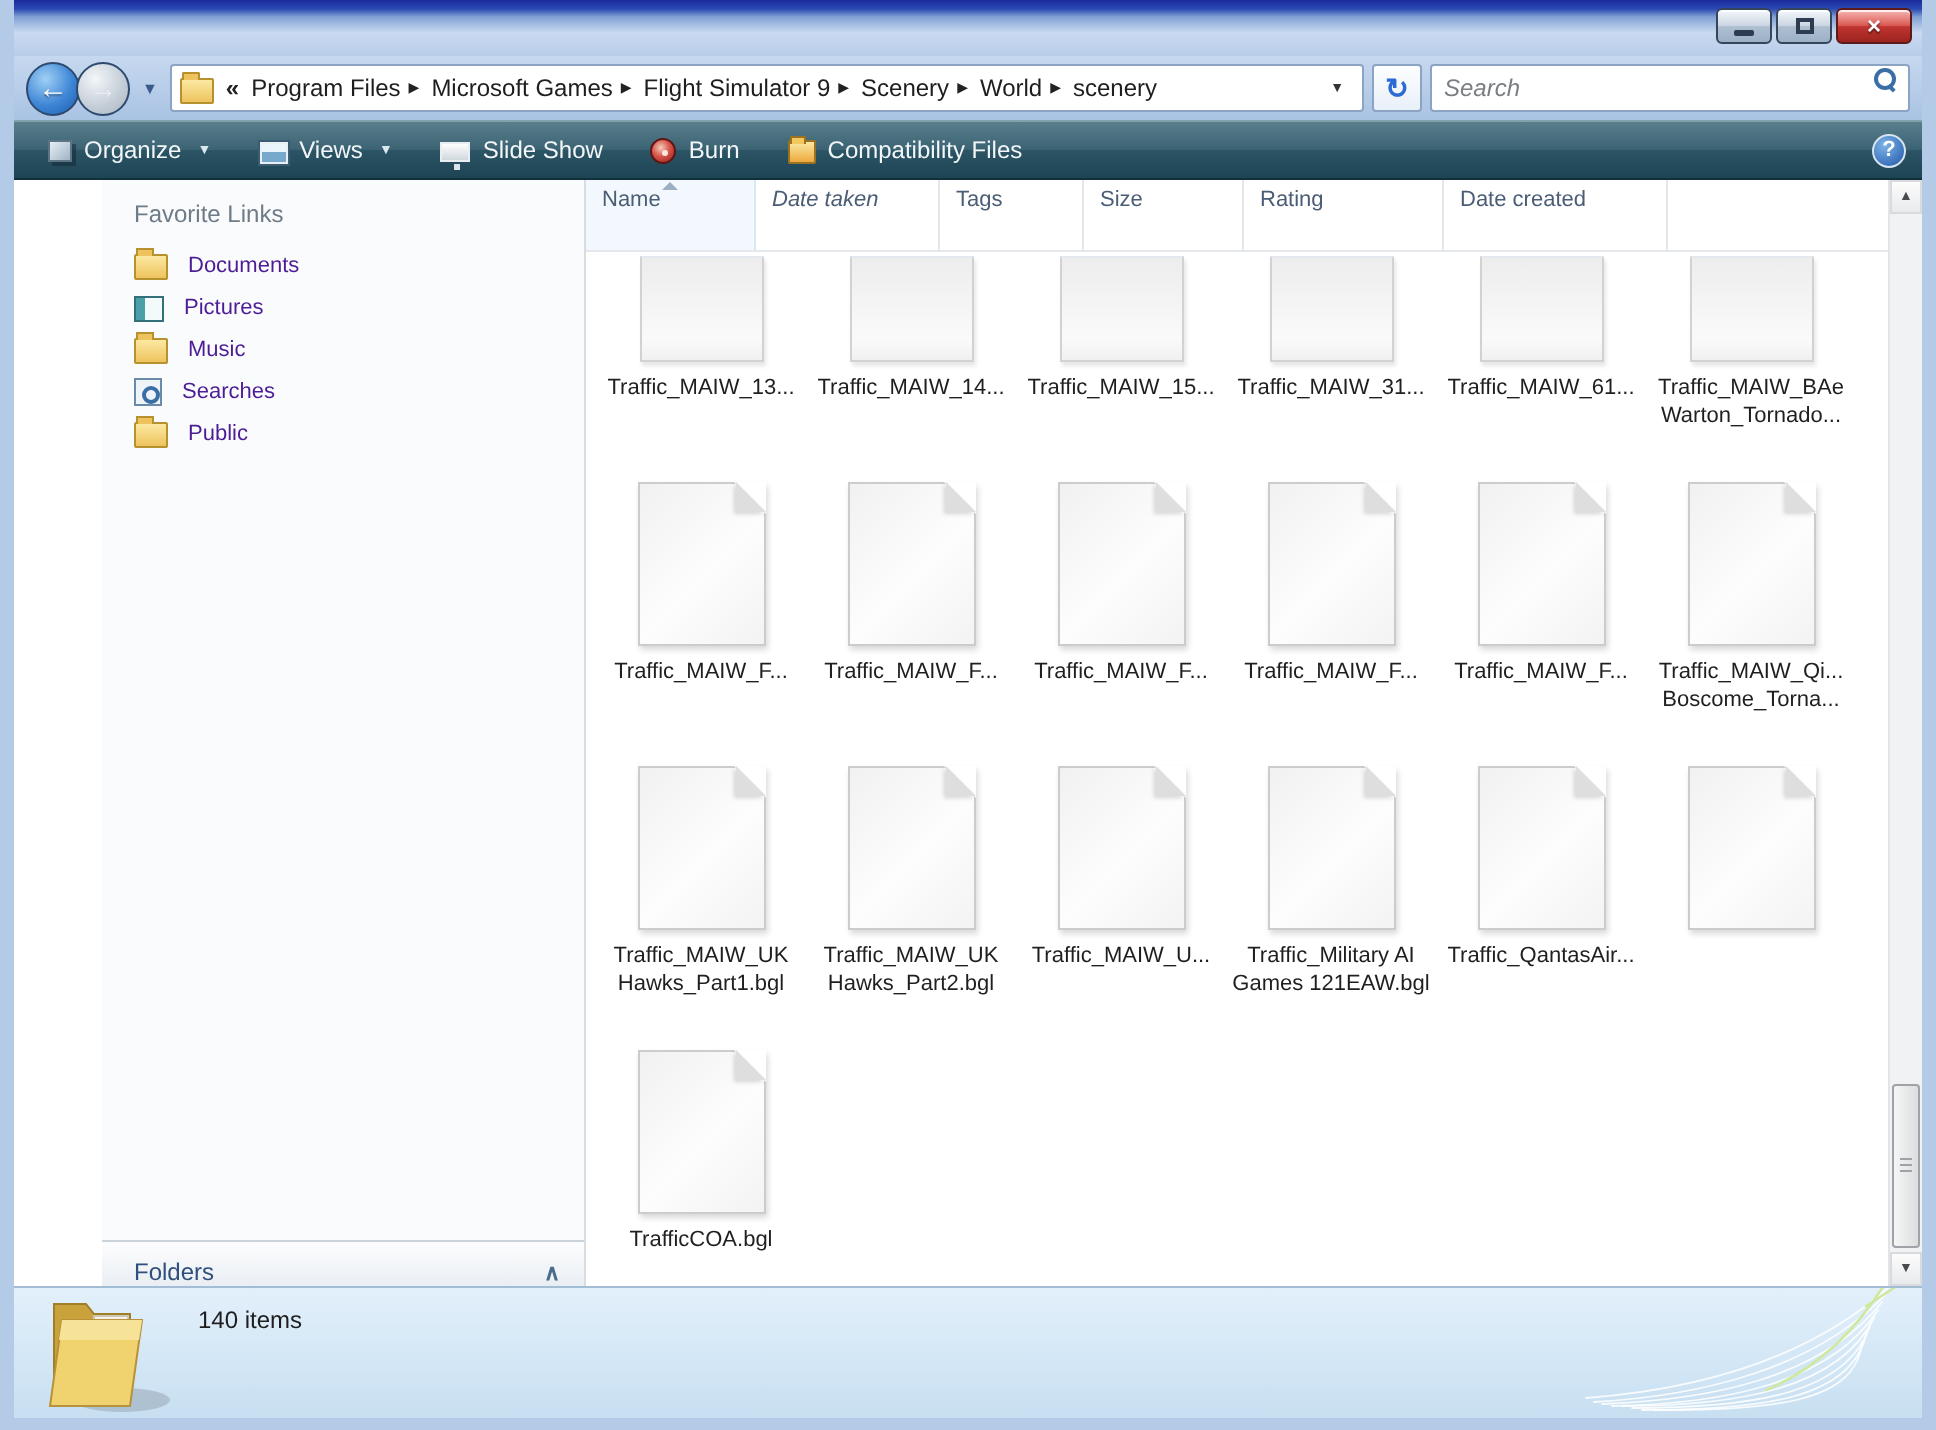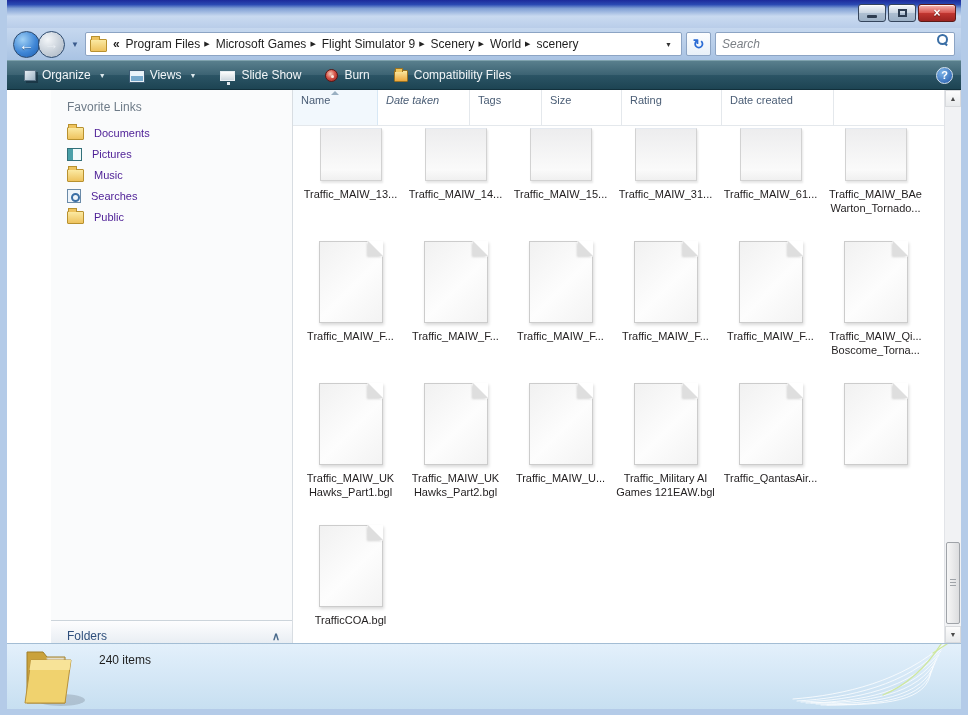--- a/index.html
+++ b/index.html
@@ -473,17 +473,17 @@
         <path d="M148 18 l 14 -9"></path>
       </g>
     </svg>
     <svg class="big-folder" width="72" height="62" viewBox="0 0 72 62">
       <ellipse cx="44" cy="54" rx="24" ry="6" fill="rgba(90,100,110,0.25)"></ellipse>
       <path d="M10 6 h16 l4 5 h18 v46 H10 z" fill="#caa23c" stroke="#a07f28" stroke-width="1"></path>
       <rect x="30" y="12" width="17" height="42" fill="#f4f2ea" stroke="#cfc8b0" stroke-width="1"></rect>
       <path d="M14 14 h40 l-6 43 H8 z" fill="#f0d26e" stroke="#b8923a" stroke-width="1"></path>
       <path d="M14 14 h40 l-1.5 10 H12.5 z" fill="#f7e398"></path>
     </svg>
-    <div class="details-count">240 items</div>
+    <div class="details-count">140 items</div>
   </div>
 
   <div class="frame-bottom"></div>
 </div>
 
 </body></html>

